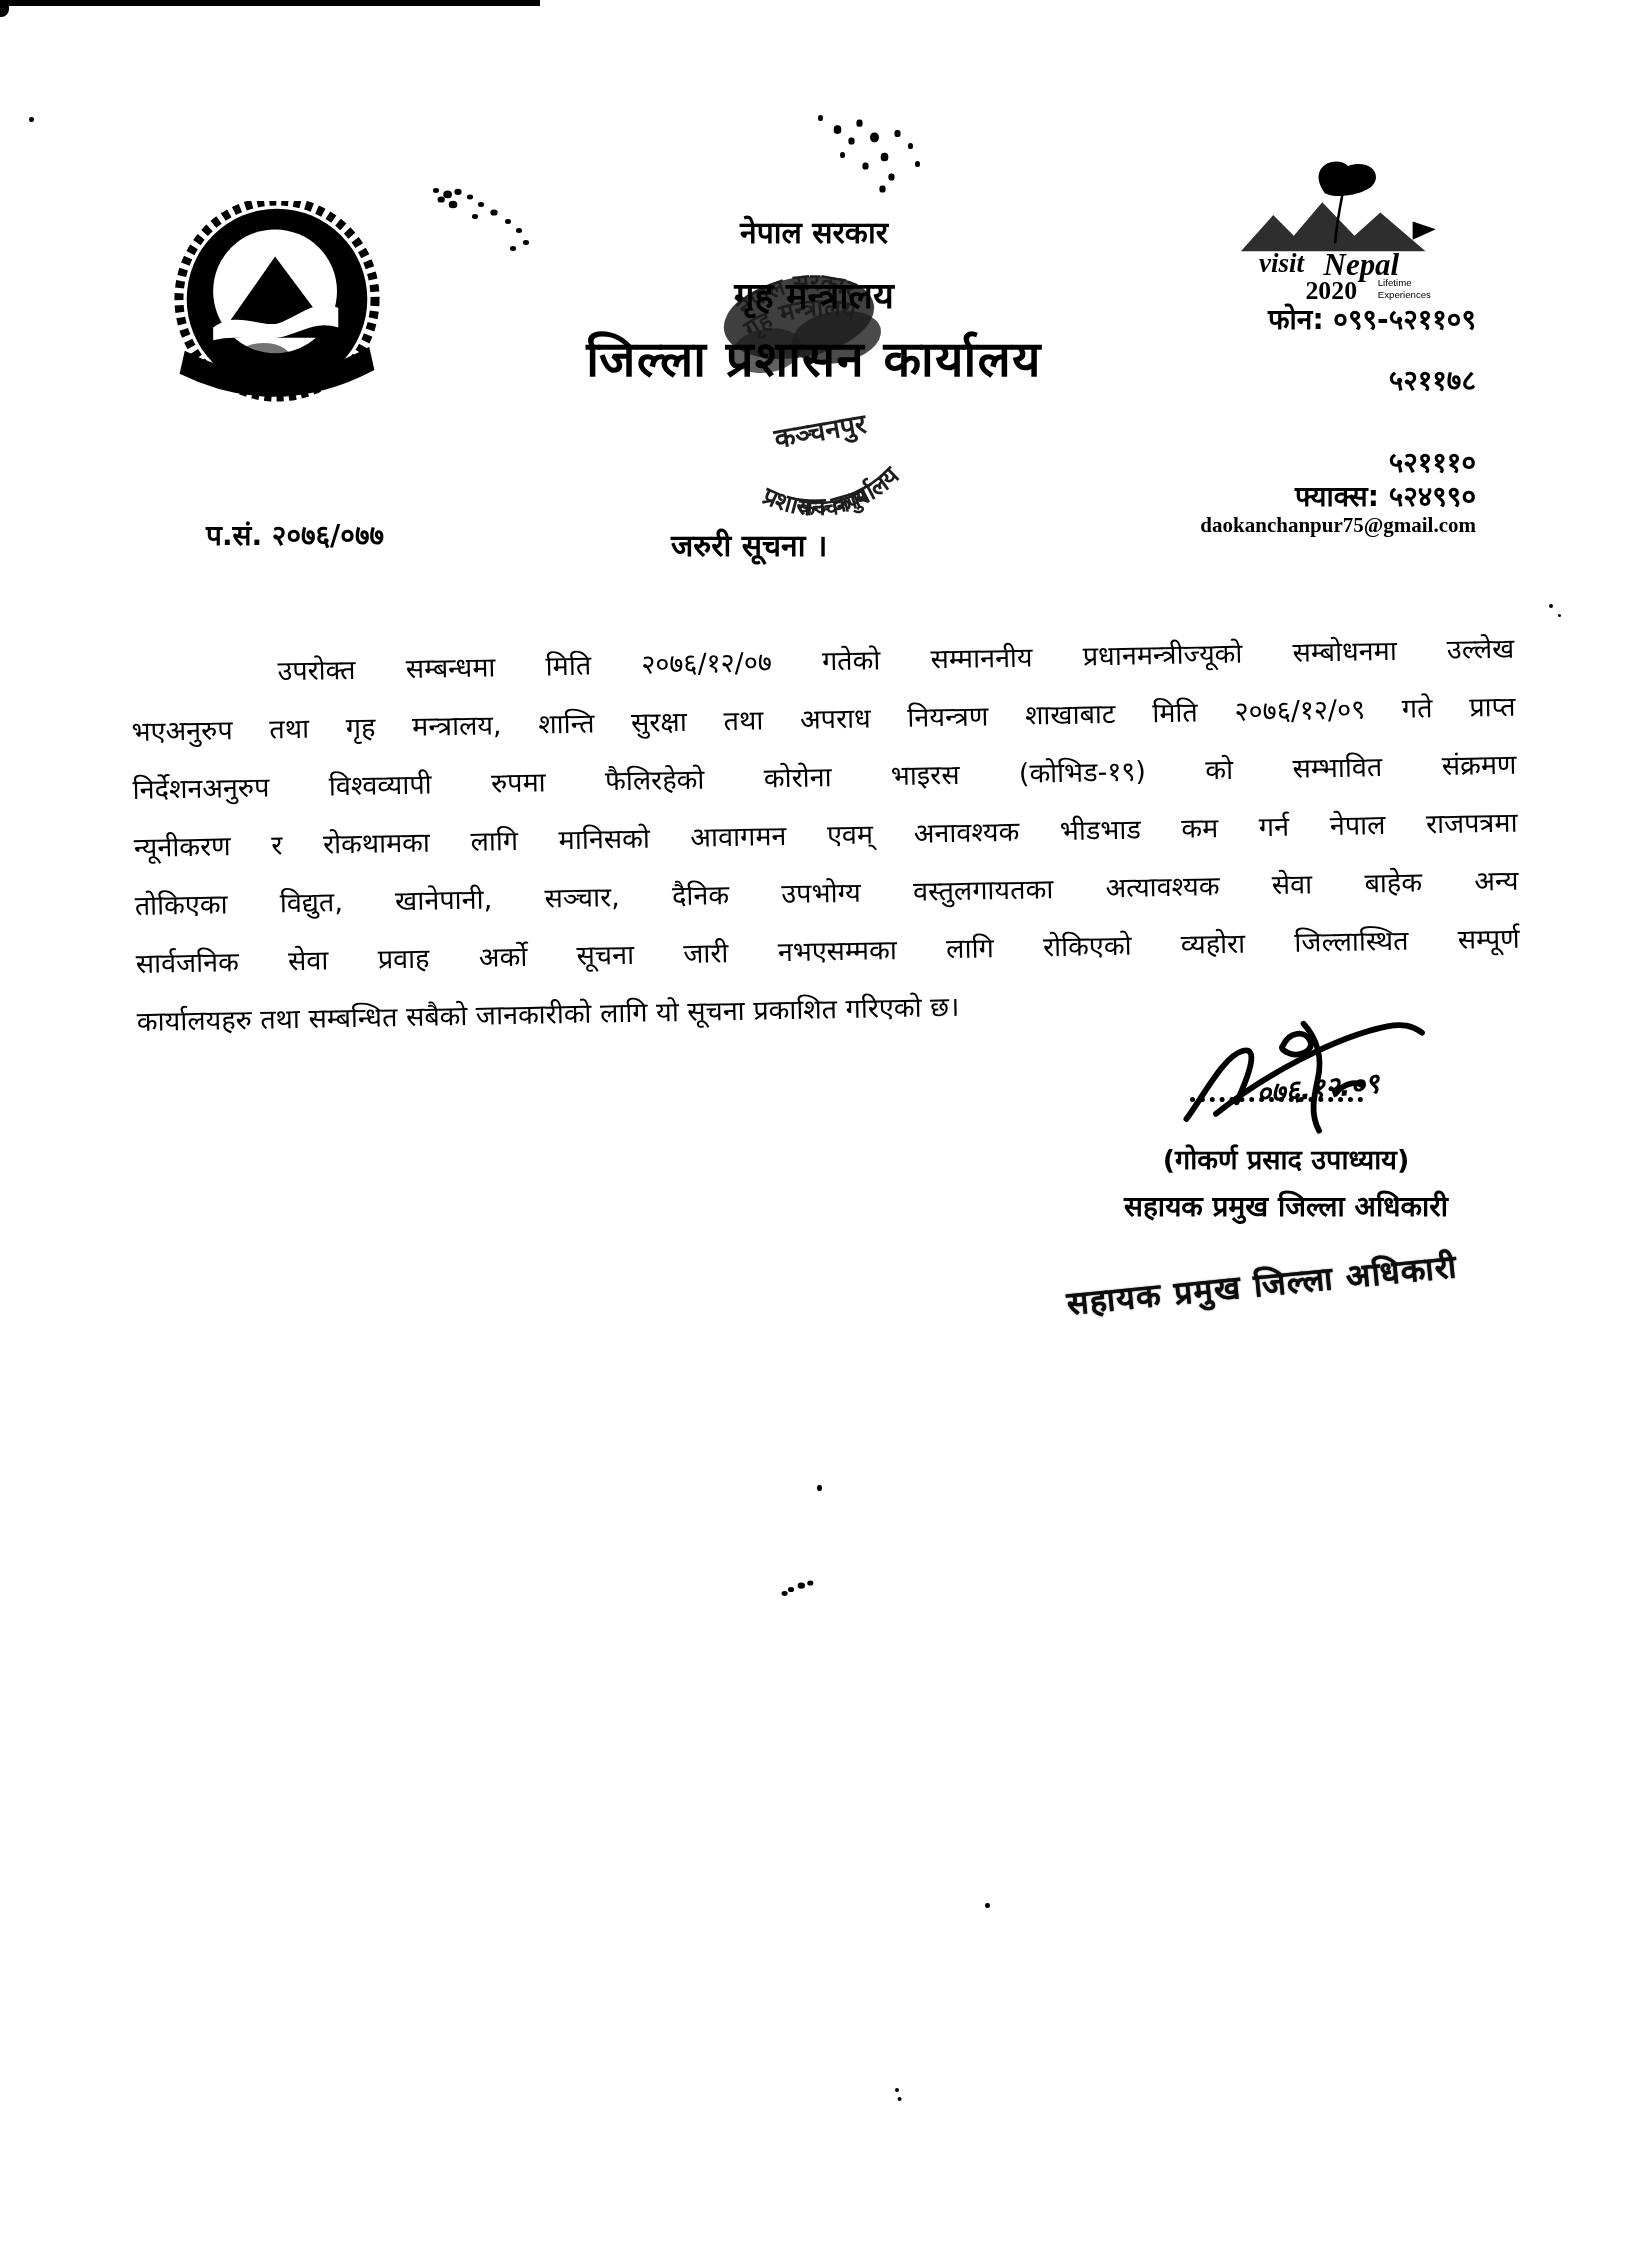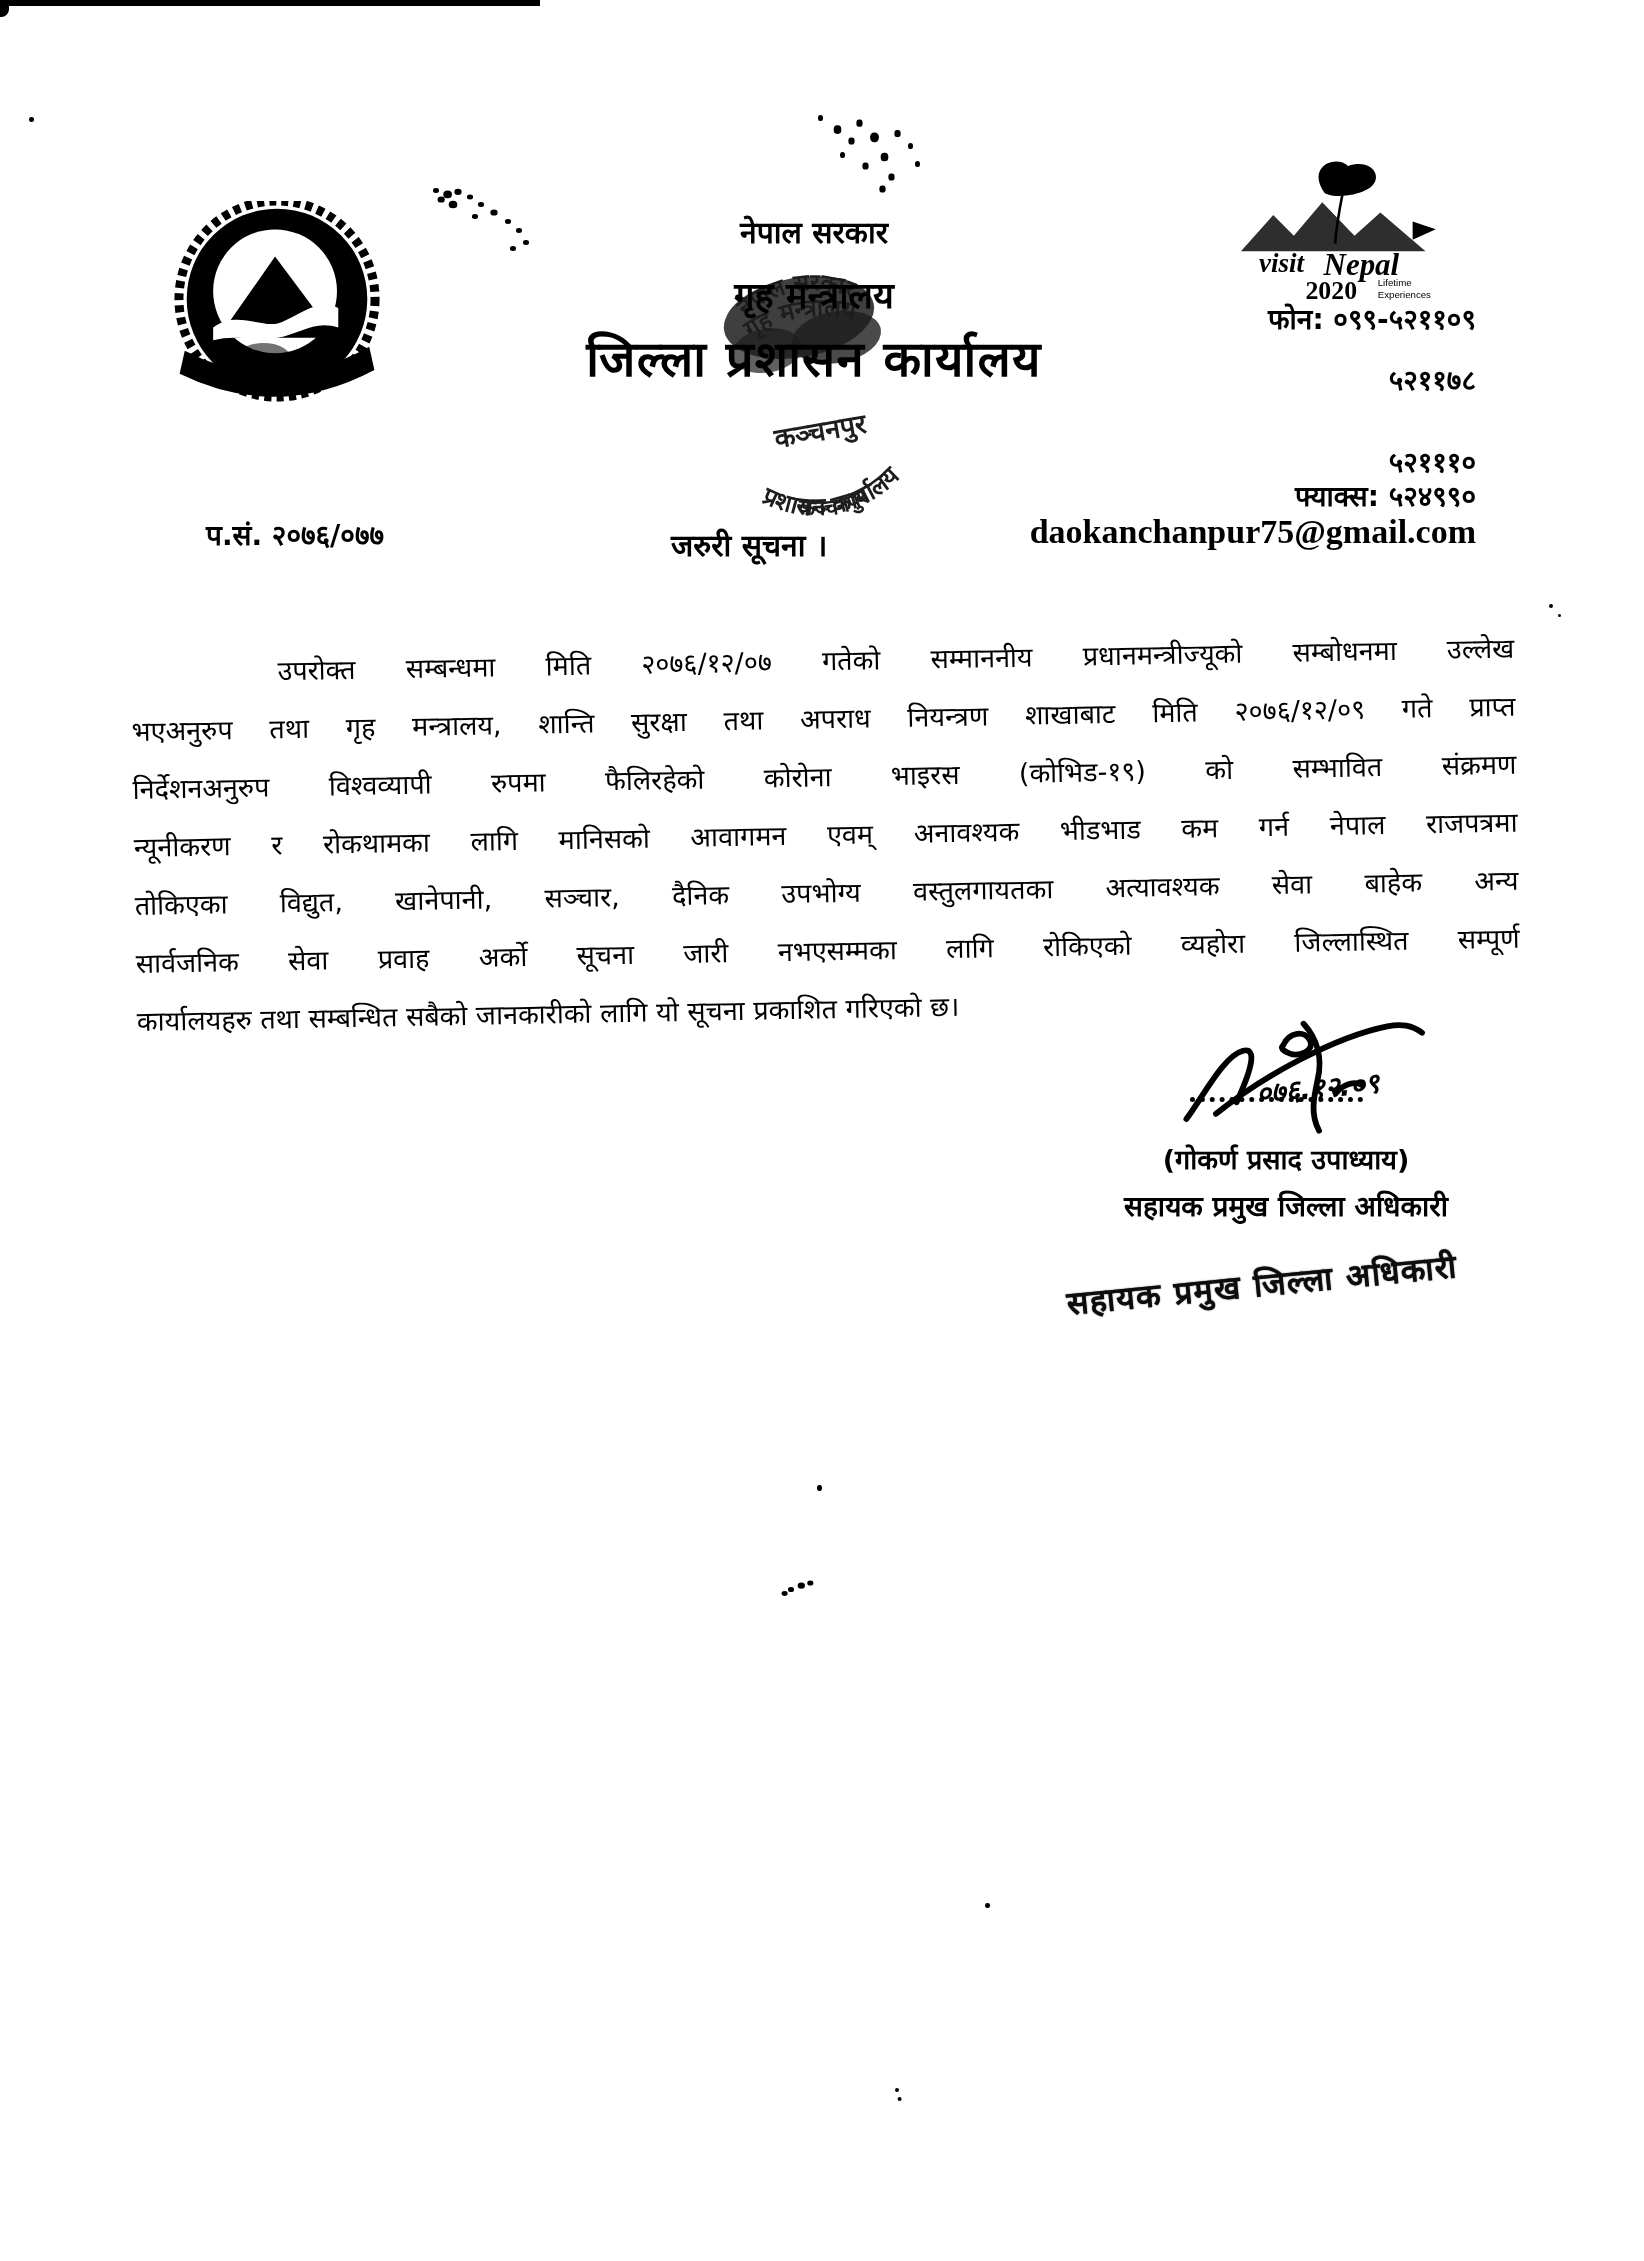--- a/index.html
+++ b/index.html
@@ -26,21 +26,21 @@
   .hdr{position:absolute;left:487px;top:0;width:654px;text-align:center;z-index:3;}
   .h-gov{position:absolute;left:0;top:211px;width:100%;font-size:30px;font-weight:700;}
   .h-min{position:absolute;left:0;top:270px;width:100%;font-size:36px;font-weight:700;}
   .h-off{position:absolute;left:0;top:324px;width:100%;font-size:49px;font-weight:700;letter-spacing:1.3px;}
   
   .vlogo{position:absolute;left:1228px;top:153px;z-index:3;}
   .vlogo text{fill:#000;}
   .contact{position:absolute;left:1096px;top:0;width:380px;text-align:right;z-index:3;}
   .c-row{position:absolute;right:0;font-size:28px;font-weight:700;white-space:nowrap;}
   .c1{top:299px;} .c2{top:360px;} .c3{top:442px;} .c4{top:476px;}
-  .c-mail{position:absolute;right:0;top:513px;font-size:34px;font-weight:700;
+  .c-mail{position:absolute;right:0;top:513px;font-size:21px;font-weight:700;
     font-family:"Liberation Serif",serif;white-space:nowrap;}
   
   .refno{position:absolute;left:206px;top:515px;font-size:28px;font-weight:700;white-space:nowrap;}
   .notice{position:absolute;left:671px;top:524px;width:284px;text-align:left;
     font-size:30px;font-weight:700;white-space:nowrap;}
   
   .body{position:absolute;left:130px;top:645px;width:1384px;font-size:27px;
     transform:rotate(-1.05deg);transform-origin:0 0;}
   .bl{height:58px;line-height:58px;text-align:justify;text-align-last:justify;white-space:normal;}
   .bl.first{text-indent:147px;}

